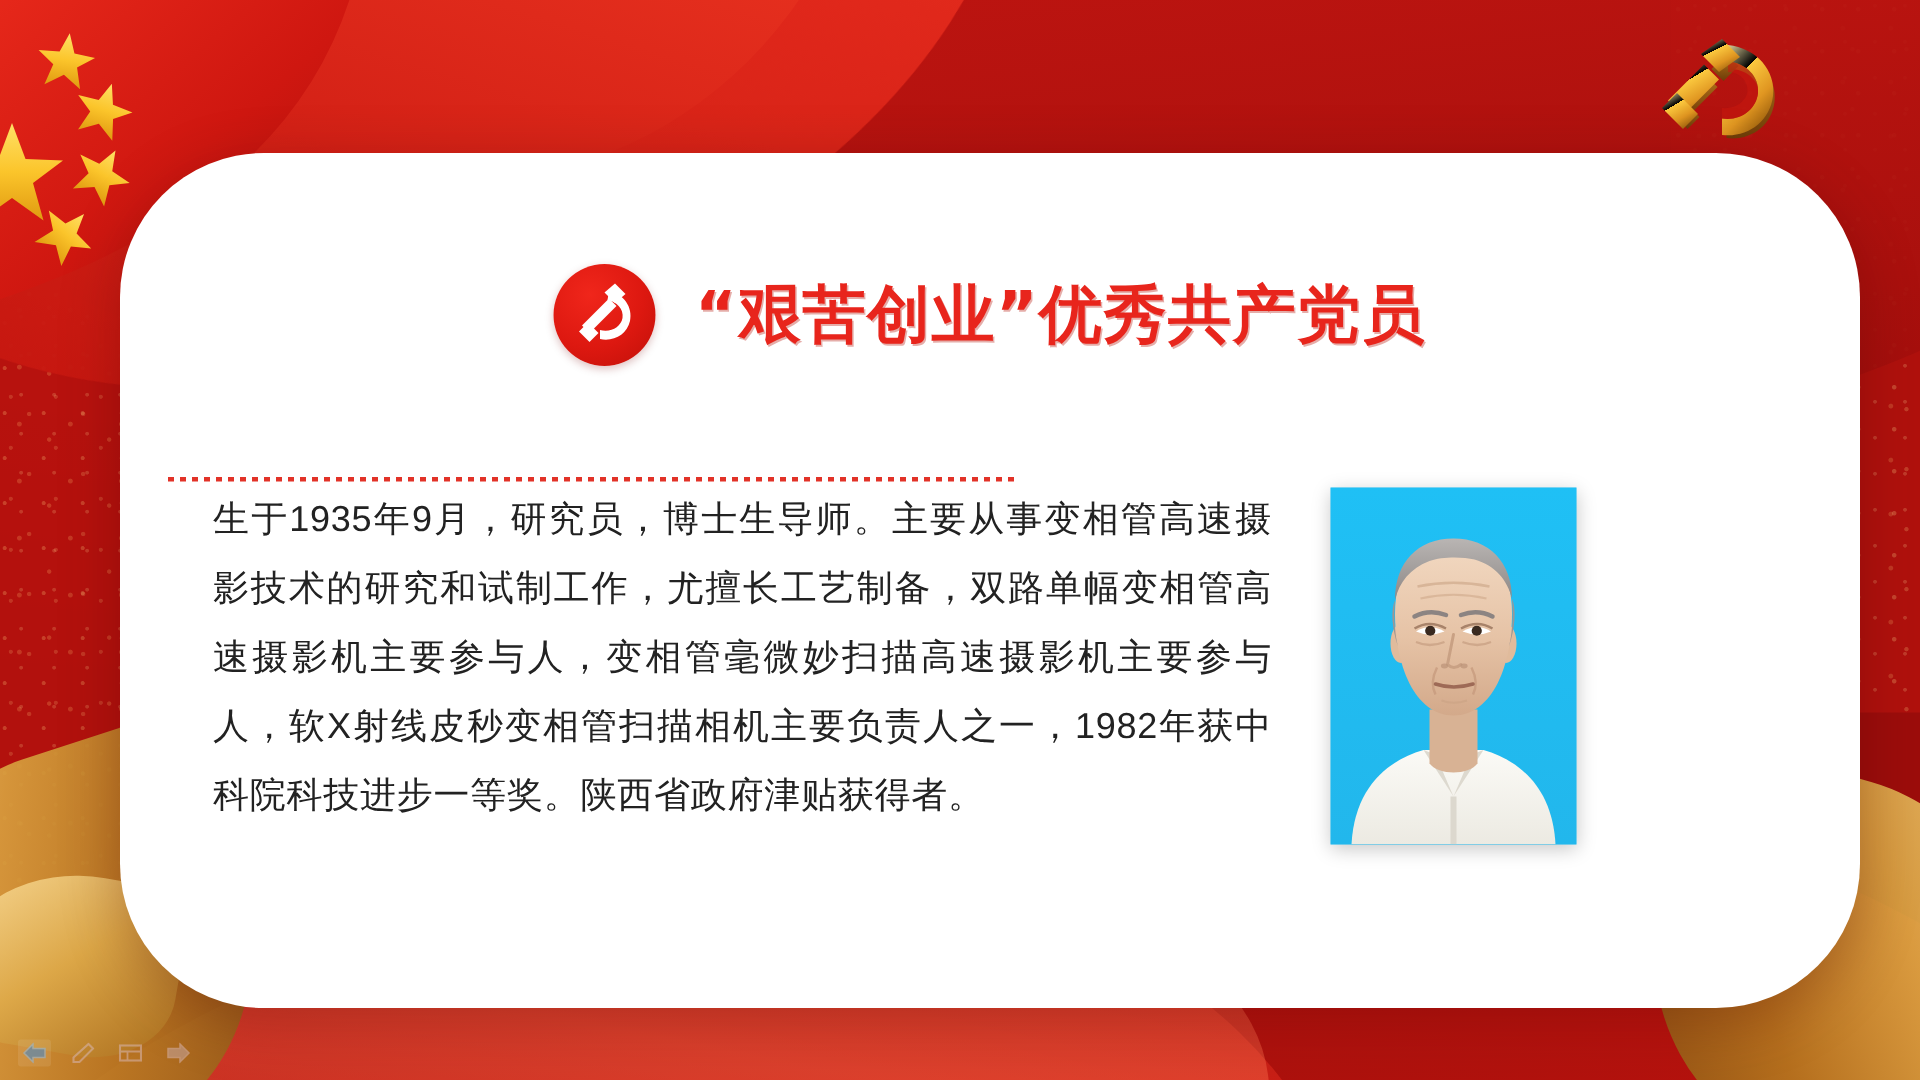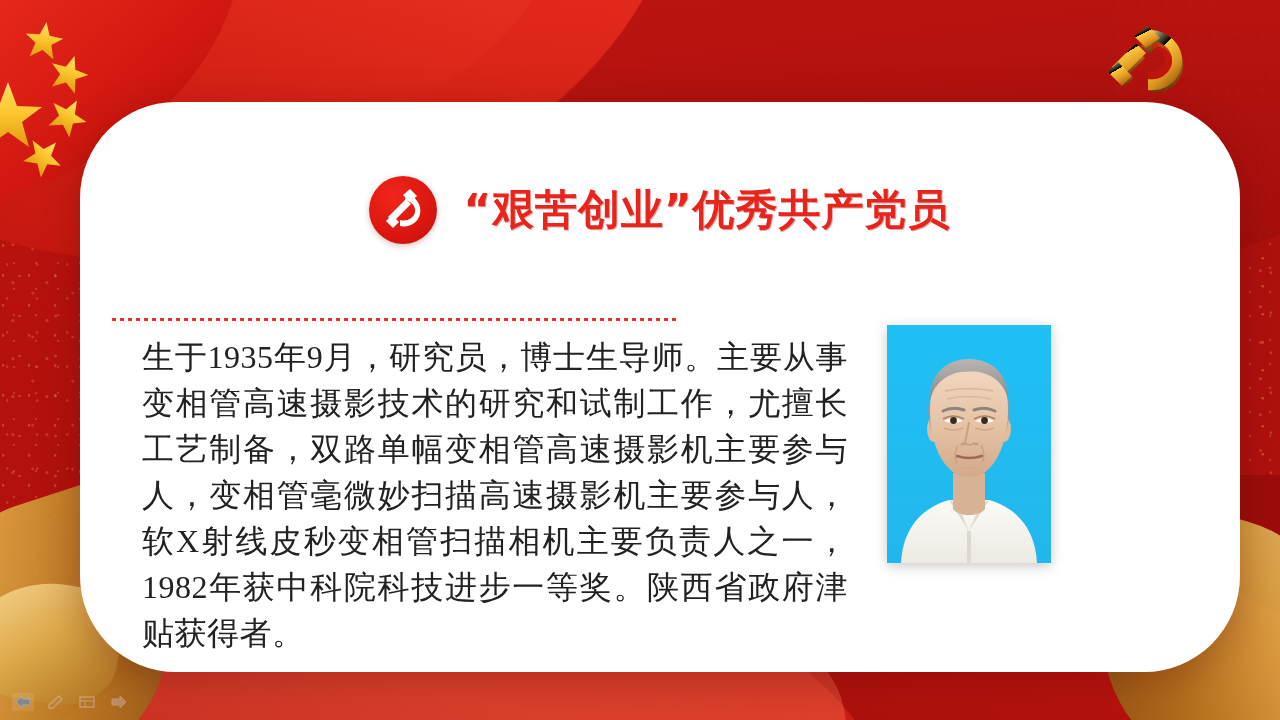--- a/index.html
+++ b/index.html
@@ -266,24 +266,24 @@
     height: 3px;
     background-image: linear-gradient(to right, #e23228 0 4px, transparent 4px 8px);
     background-size: 8px 3px;
     background-repeat: repeat-x;
   }
 
   
   .body-text {
     position: absolute;
     left: 62px;
-    top: 232px;
+    top: 222px;
     width: 706px;
-    font-family: Liberation Serif, serif;
-    font-size: 32px;
+    font-family: Liberation Sans, sans-serif;
+    font-size: 24px;
     line-height: 46px;
     color: #222222;
     text-align: justify;
     text-justify: inter-character;
     letter-spacing: .5px;
   }
 
   
   .portrait {
     position: absolute;

